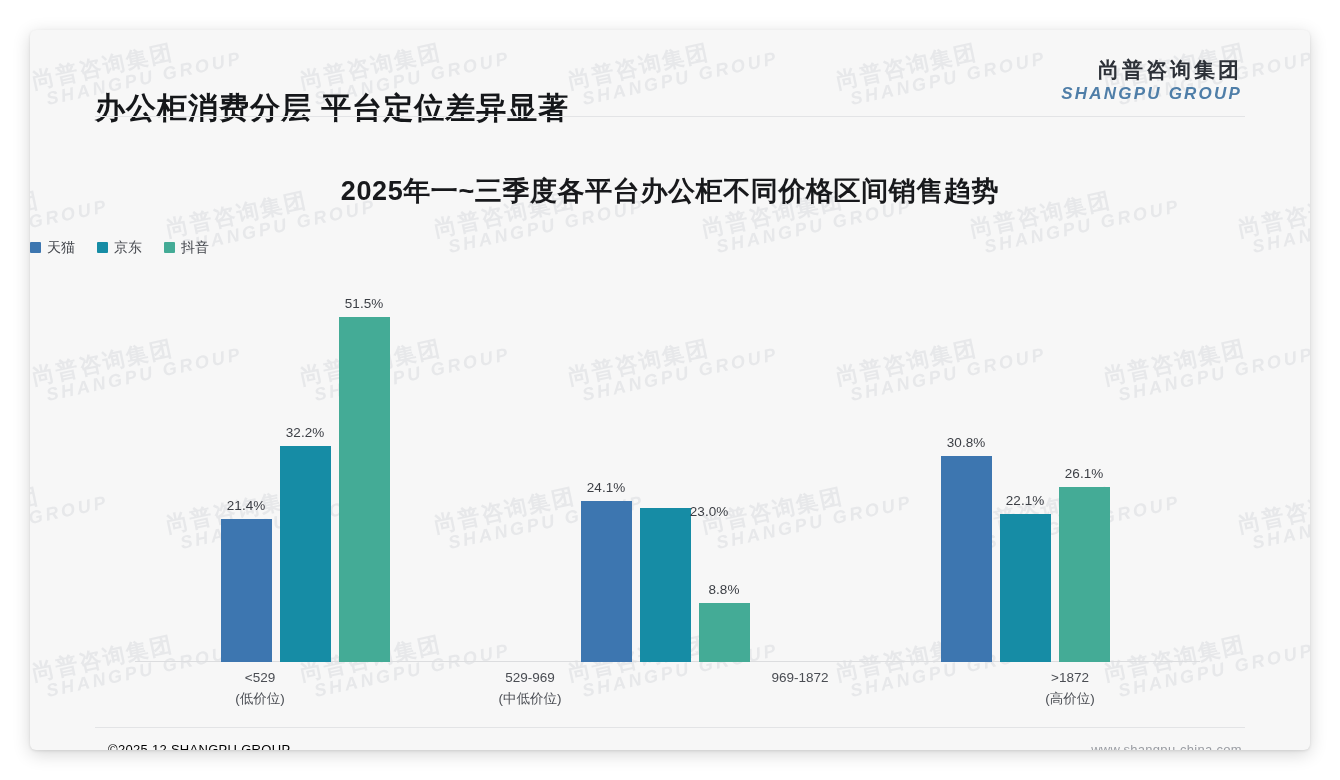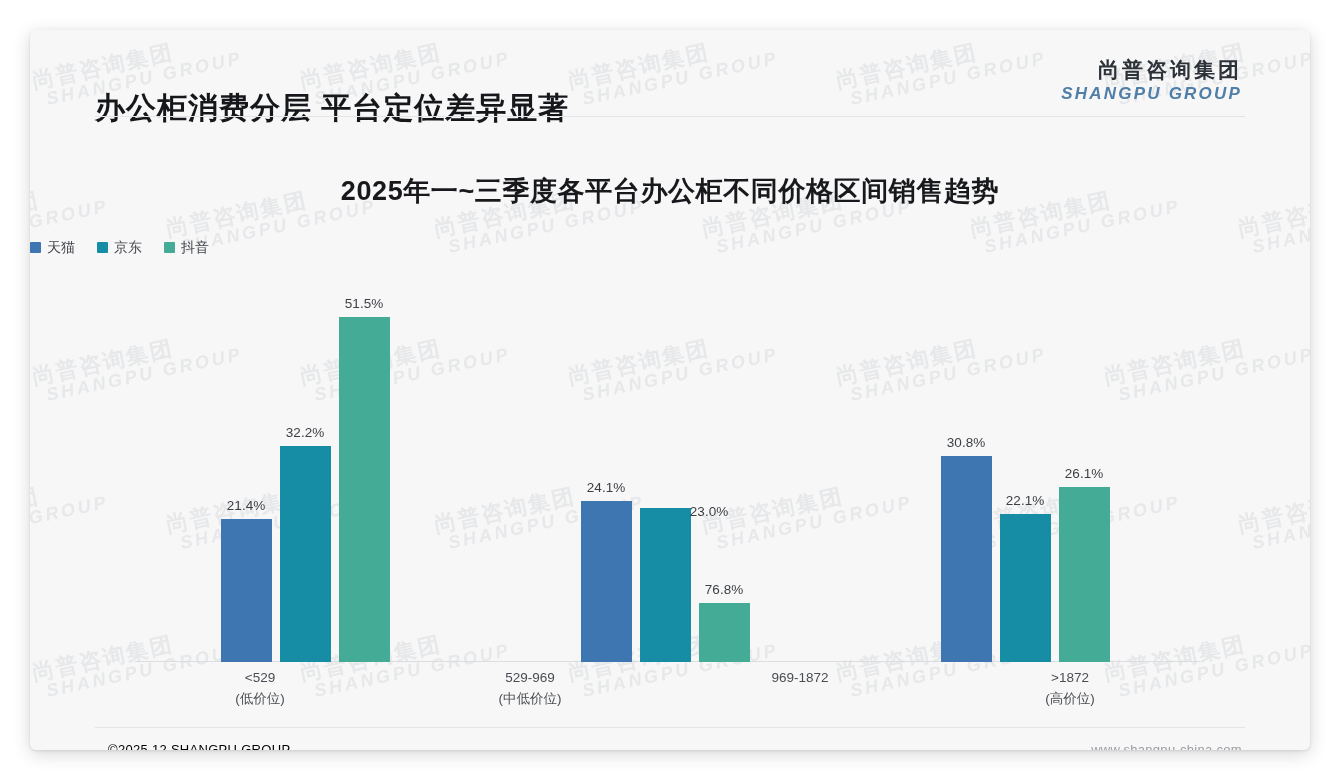--- a/index.html
+++ b/index.html
@@ -429,21 +429,21 @@
           <div class="bars">
             <div class="bar-wrap">
               <span class="bar-value" style="bottom: 167.512px;">24.1%</span>
               <div class="bar" style="height: 161.512px; background: rgb(61, 118, 176);"></div>
             </div>
             <div class="bar-wrap">
               <span class="bar-value" style="bottom: 143px; margin-left: 44px;">23.0%</span>
               <div class="bar" style="height: 154.14px; background: rgb(22, 140, 165);"></div>
             </div>
             <div class="bar-wrap">
-              <span class="bar-value" style="bottom: 64.9754px;">76.8%</span>
+              <span class="bar-value" style="bottom: 64.9754px;">8.8%</span>
               <div class="bar" style="height: 58.9754px; background: rgb(68, 171, 150);"></div>
             </div>
           </div>
         </div>
         <div class="group">
           <div class="bars">
             <div class="bar-wrap">
               <span class="bar-value" style="bottom: 212.414px;">30.8%</span>
               <div class="bar" style="height: 206.414px; background: rgb(61, 118, 176);"></div>
             </div>

